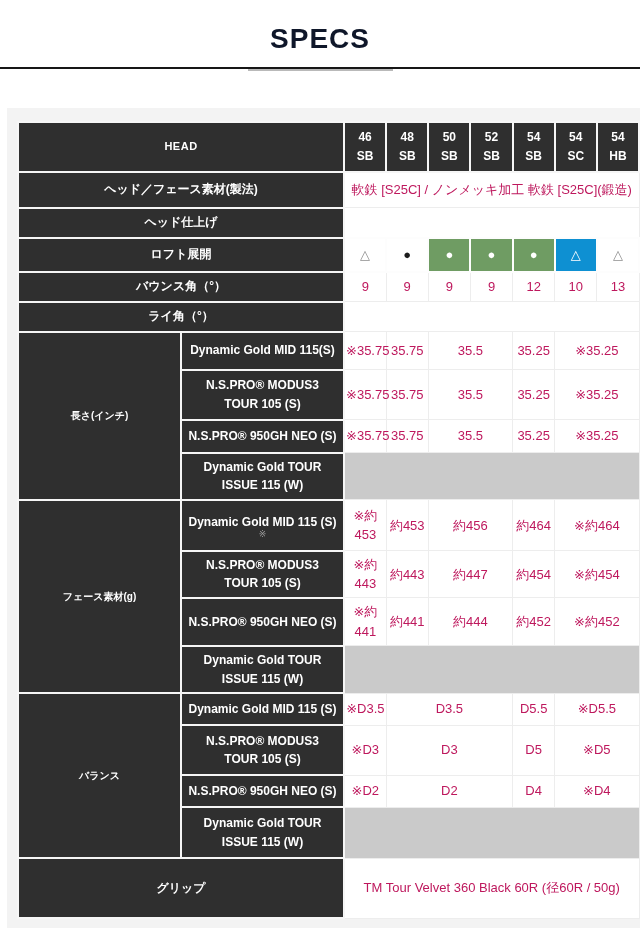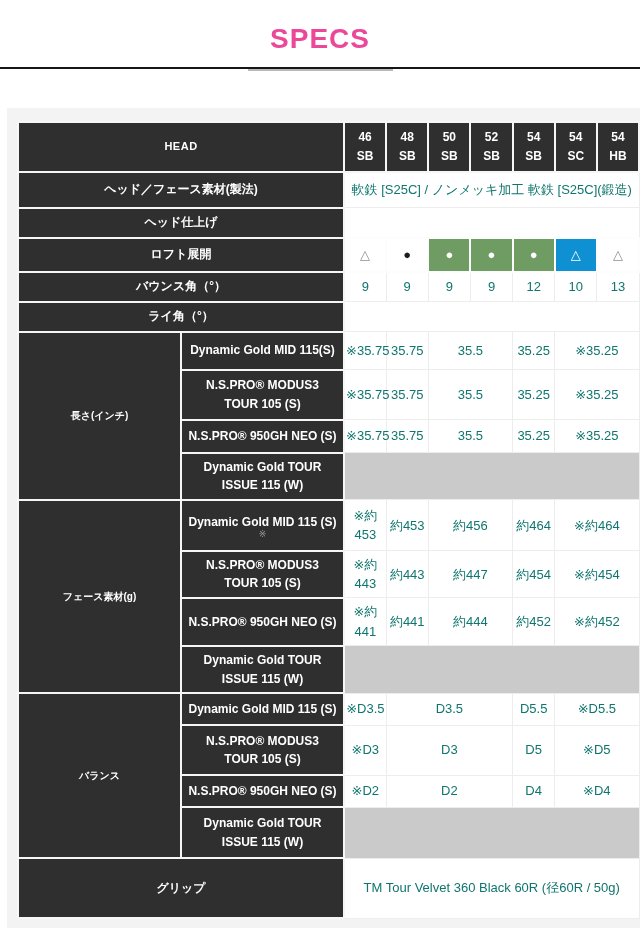--- a/index.html
+++ b/index.html
@@ -3,21 +3,21 @@
 <meta charset="utf-8">
 <style>
   html,body { margin:0; padding:0; background:#fff; }
   body {
     width:640px; height:933px; overflow:hidden;
     font-family:"Liberation Sans","DejaVu Sans",sans-serif;
     -webkit-font-smoothing:antialiased;
   }
   .page-header { text-align:center; padding-top:22px; }
   .page-title {
-    margin:0; font-size:28px; font-weight:bold; color:#ec4899;
+    margin:0; font-size:28px; font-weight:bold; color:#0f172a;
     letter-spacing:1px; line-height:1.2; display:inline-block;
   }
   .title-rule { height:2px; background:#161616; margin-top:11px; position:relative; }
   .title-rule::after {
     content:""; position:absolute; left:248px; top:2px; width:145px; height:2px;
     background:#b9b9b9;
   }
   .table-wrap {
     margin:39px 0 0 7px; background:#f3f3f3;
     padding:13px 8px 9px 10px; width:633px; box-sizing:border-box;
@@ -26,21 +26,21 @@
     border-collapse:collapse; table-layout:fixed; width:623px;
   }
   td { vertical-align:middle; text-align:center; }
   td.h {
     background:var(--dark,#2f2f2f); color:#fff; font-weight:bold;
     font-size:12px; border:2px solid #f6f6f6; padding:4px 6px; line-height:1.55;
   }
   td.h.head-main { font-size:11px; letter-spacing:0.5px; }
   td.h.col-head div { line-height:1.55; font-size:12px; }
   td.v {
-    background:#fff; color:#0f766e; font-size:13px; border:1px solid #ededed;
+    background:#fff; color:#be185d; font-size:13px; border:1px solid #ededed;
     padding:3px 1px; line-height:1.5;
   }
   td.v.nw { white-space:nowrap; }
   td.gray { background:var(--egray,#cacaca); border:1px solid #ededed; }
   td.loft { padding:0; font-size:13px; border:2px solid #fdfdfd; background:#fff; }
   .loft-plain { color:#8f8f8f; }
   .loft-black { color:#1c1c1c; font-size:15px; }
   .loft-green, .loft-blue { color:#ffffff; }
   td.h .shaft-note { font-size:9px; color:#9a9a9a; line-height:0.6; font-weight:normal; }
   td.h.group { font-size:10px; }

